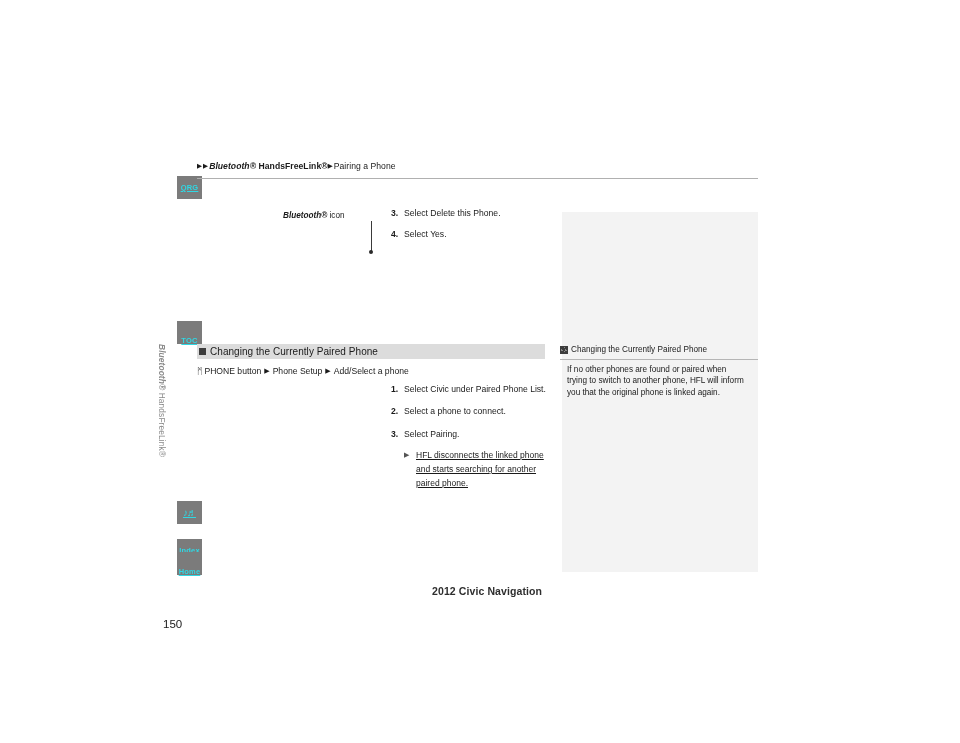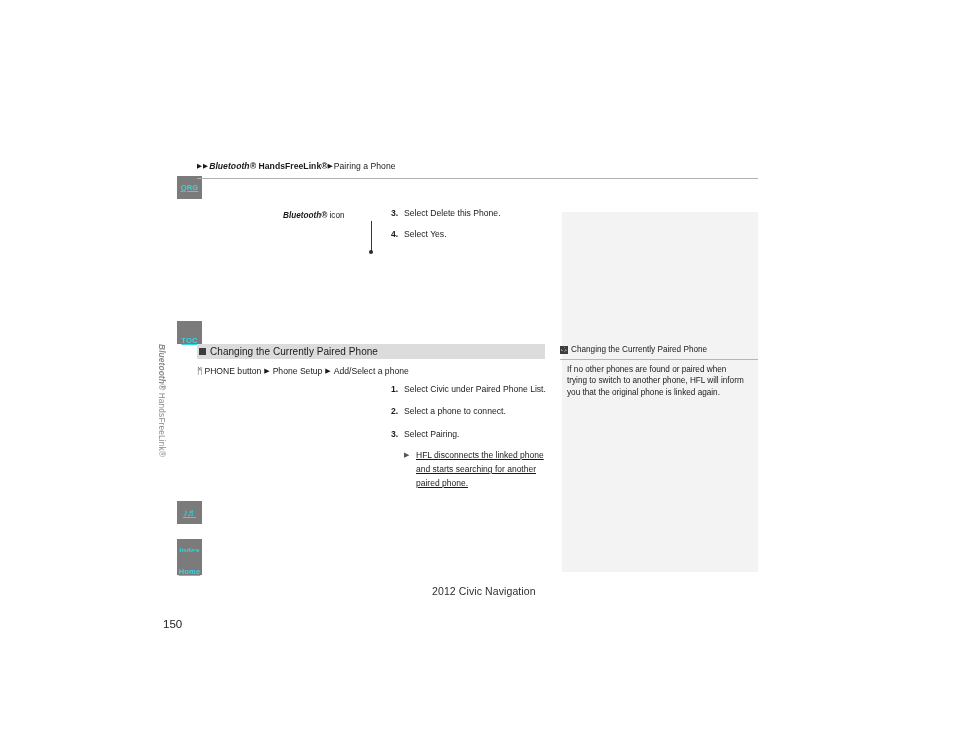--- a/index.html
+++ b/index.html
@@ -252,21 +252,21 @@
     left: 163px; top: 570px;
     font-size: 11.5px;
     color: #1a1a1a;
     margin-top: 48px;
   }
   #footer-title {
     position: absolute;
     left: 432px; top: 585px;
     font-size: 10.5px;
     color: #2e2e2e;
-    font-weight: normal;
+    font-weight: bold;
     letter-spacing: 0.1px;
   }
 
   
   #watermark {
     position: absolute;
     left: 659px; top: 708px;
     font-size: 21px;
     color: #b7b7b7;
     letter-spacing: -0.2px;

